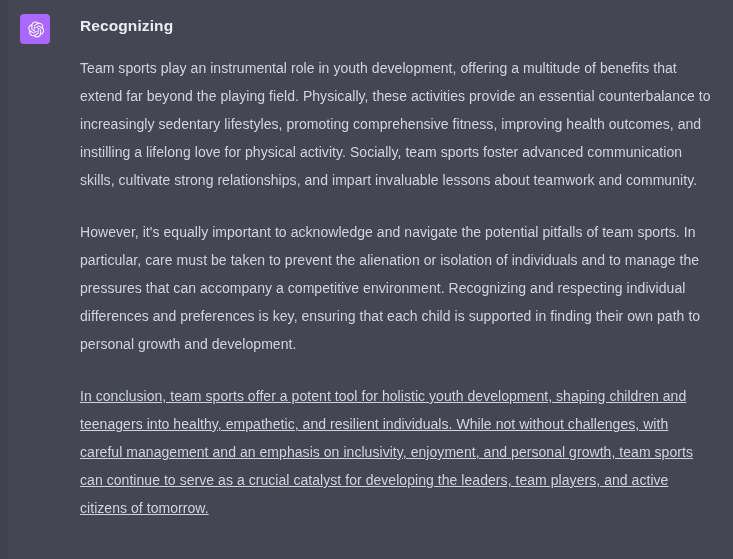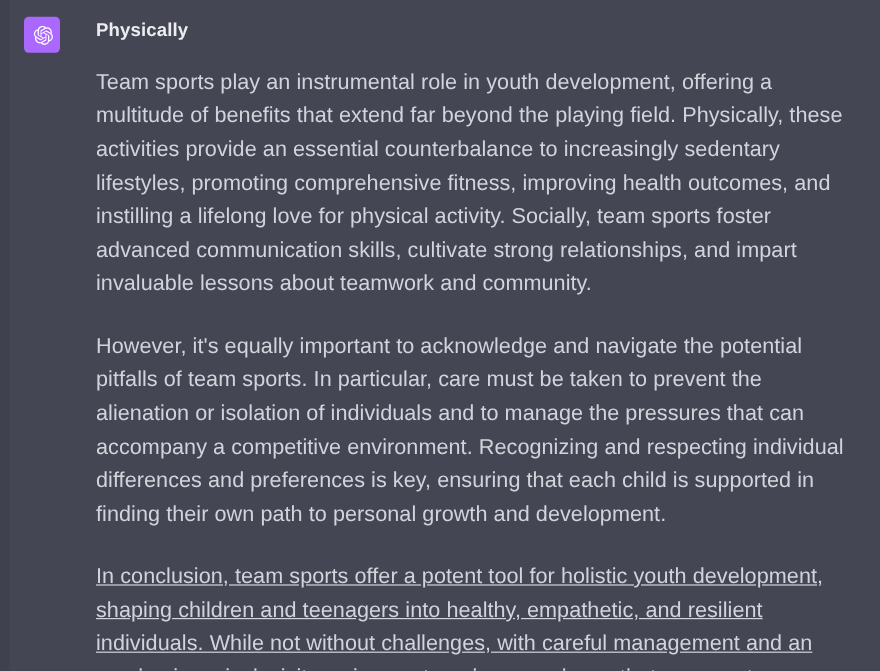--- a/index.html
+++ b/index.html
@@ -63,21 +63,21 @@
   .heading {
     color: #ececf1;
     font-size: 15.5px;
     font-weight: bold;
     line-height: 20px;
     margin: 6px 0 18px 0;
     letter-spacing: 0.1px;
   }
   .para {
     color: #d1d5db;
-    font-size: 18px;
+    font-size: 14px;
     line-height: 28px;
     margin: 0 0 24px 0;
     letter-spacing: 0.05px;
   }
   .para:last-child {
     margin-bottom: 0;
     text-decoration: underline;
   }
 </style>
 </head>
@@ -91,20 +91,20 @@
 
     <div class="avatar">
       <span>
         <svg viewBox="0 0 24 24" aria-hidden="true">
           <path fill="#ffffff" d="M21.5 10.1a5 5 0 0 0-.43-4.1 5.07 5.07 0 0 0-5.45-2.43A5 5 0 0 0 11.8 2a5.06 5.06 0 0 0-4.82 3.5A5 5 0 0 0 3.64 7.9a5.07 5.07 0 0 0 .62 5.94 5 5 0 0 0 .43 4.11 5.07 5.07 0 0 0 5.45 2.43A5 5 0 0 0 13.96 22a5.06 5.06 0 0 0 4.82-3.5 5 5 0 0 0 3.34-2.42 5.07 5.07 0 0 0-.62-5.98zm-7.54 10.54a3.75 3.75 0 0 1-2.41-.87l.12-.07 4-2.31a.65.65 0 0 0 .33-.57v-5.65l1.69.98a.06.06 0 0 1 .03.05v4.68a3.77 3.77 0 0 1-3.76 3.76zM5.87 17.2a3.75 3.75 0 0 1-.45-2.52l.12.07 4 2.31a.65.65 0 0 0 .66 0l4.89-2.82v1.95a.06.06 0 0 1-.02.05l-4.05 2.34a3.77 3.77 0 0 1-5.15-1.38zM4.82 8.55a3.74 3.74 0 0 1 1.96-1.65v4.77a.65.65 0 0 0 .33.56l4.88 2.82-1.69.97a.06.06 0 0 1-.06 0L6.15 13.65a3.77 3.77 0 0 1-1.38-5.1zm13.9 3.23-4.89-2.84 1.69-.97a.06.06 0 0 1 .06 0l4.1 2.37a3.76 3.76 0 0 1-.58 6.78v-4.78a.65.65 0 0 0-.38-.56zm1.68-2.53-.12-.07-3.99-2.33a.65.65 0 0 0-.66 0L10.75 9.67V7.72a.06.06 0 0 1 .02-.05l4.1-2.36a3.76 3.76 0 0 1 5.58 3.9zM9.83 12.7l-1.7-.97a.06.06 0 0 1-.02-.05V6.99a3.76 3.76 0 0 1 6.17-2.89l-.12.07-4 2.31a.65.65 0 0 0-.33.57zm.92-1.98 2.18-1.25 2.18 1.25v2.52l-2.17 1.26-2.18-1.26z"></path>
         </svg>
       </span>
     </div>
 
     <div class="content">
-      <div class="heading">Physically</div>
+      <div class="heading">Recognizing</div>
       <p class="para">Team sports play an instrumental role in youth development, offering a multitude of benefits that extend far beyond the playing field. Physically, these activities provide an essential counterbalance to increasingly sedentary lifestyles, promoting comprehensive fitness, improving health outcomes, and instilling a lifelong love for physical activity. Socially, team sports foster advanced communication skills, cultivate strong relationships, and impart invaluable lessons about teamwork and community.</p>
       <p class="para">However, it's equally important to acknowledge and navigate the potential pitfalls of team sports. In particular, care must be taken to prevent the alienation or isolation of individuals and to manage the pressures that can accompany a competitive environment. Recognizing and respecting individual differences and preferences is key, ensuring that each child is supported in finding their own path to personal growth and development.</p>
       <p class="para">In conclusion, team sports offer a potent tool for holistic youth development, shaping children and teenagers into healthy, empathetic, and resilient individuals. While not without challenges, with careful management and an emphasis on inclusivity, enjoyment, and personal growth, team sports can continue to serve as a crucial catalyst for developing the leaders, team players, and active citizens of tomorrow.</p>
     </div>
 
   </div>
 </div>
 
 </body></html>

